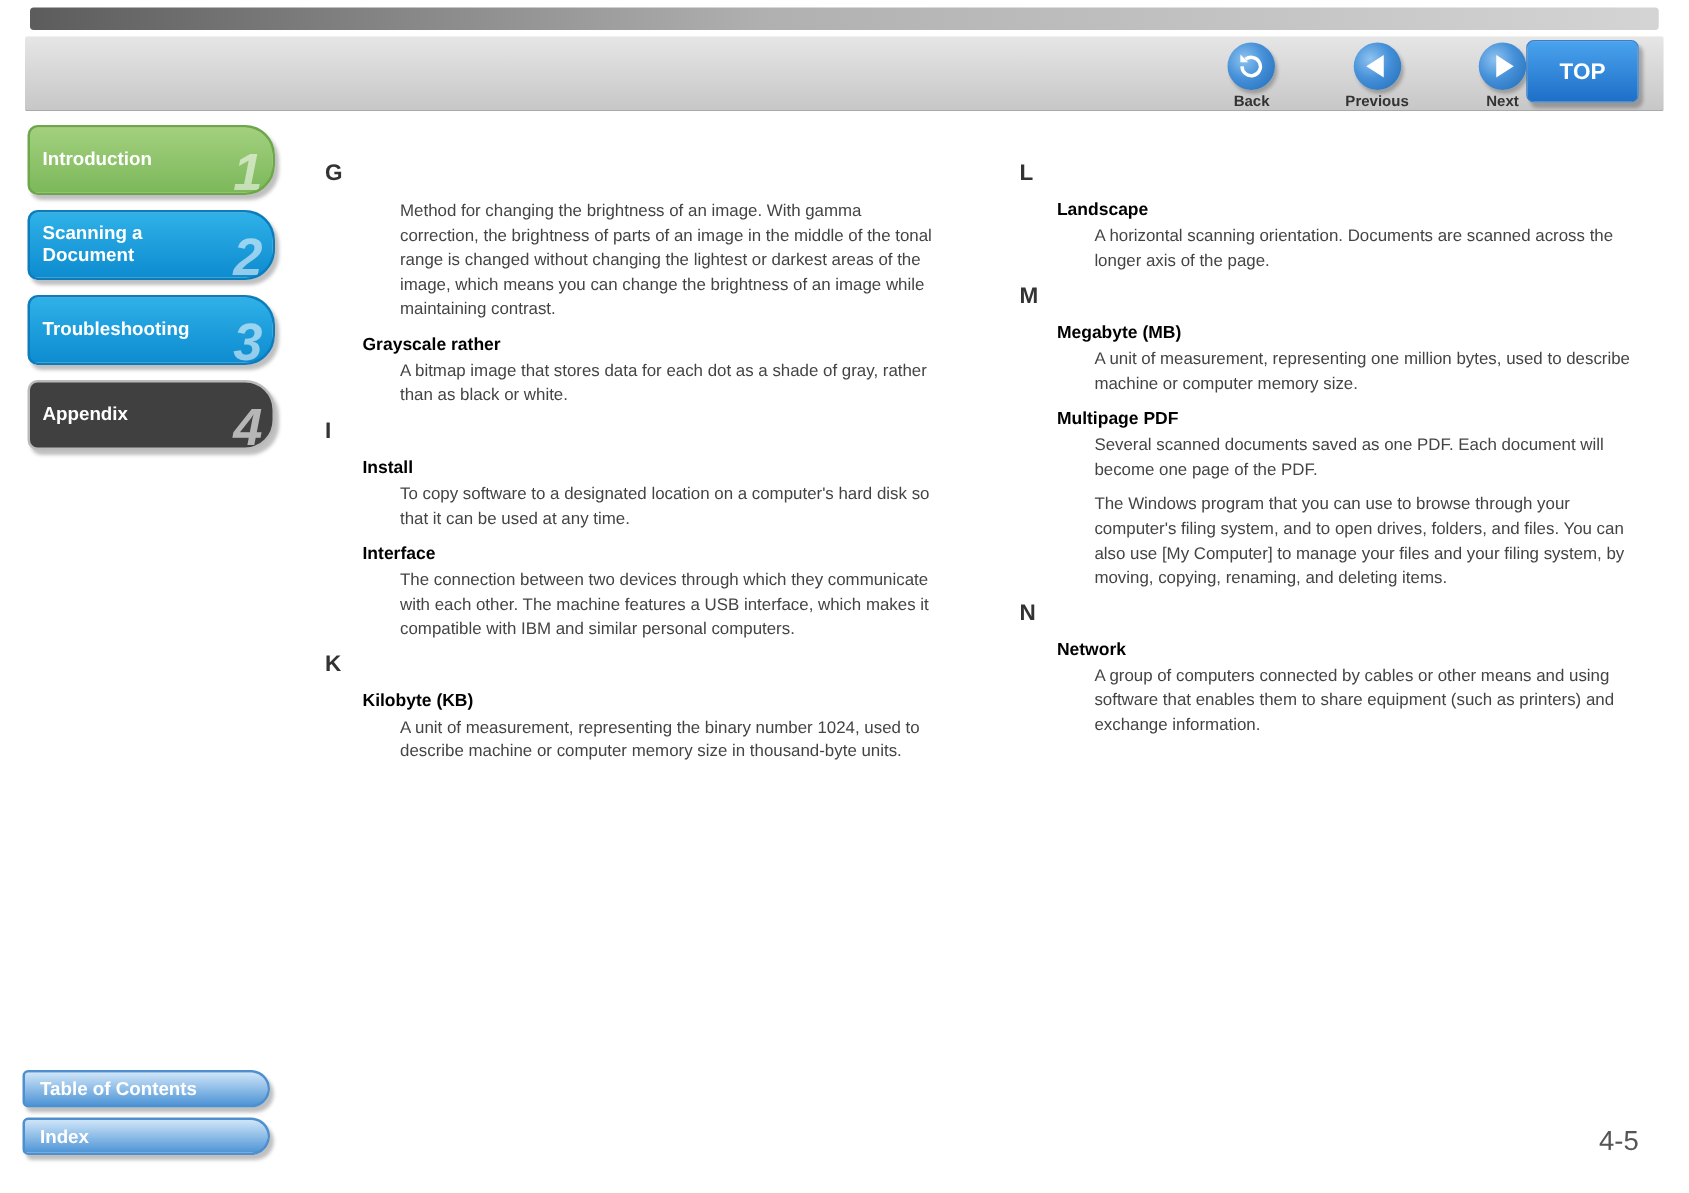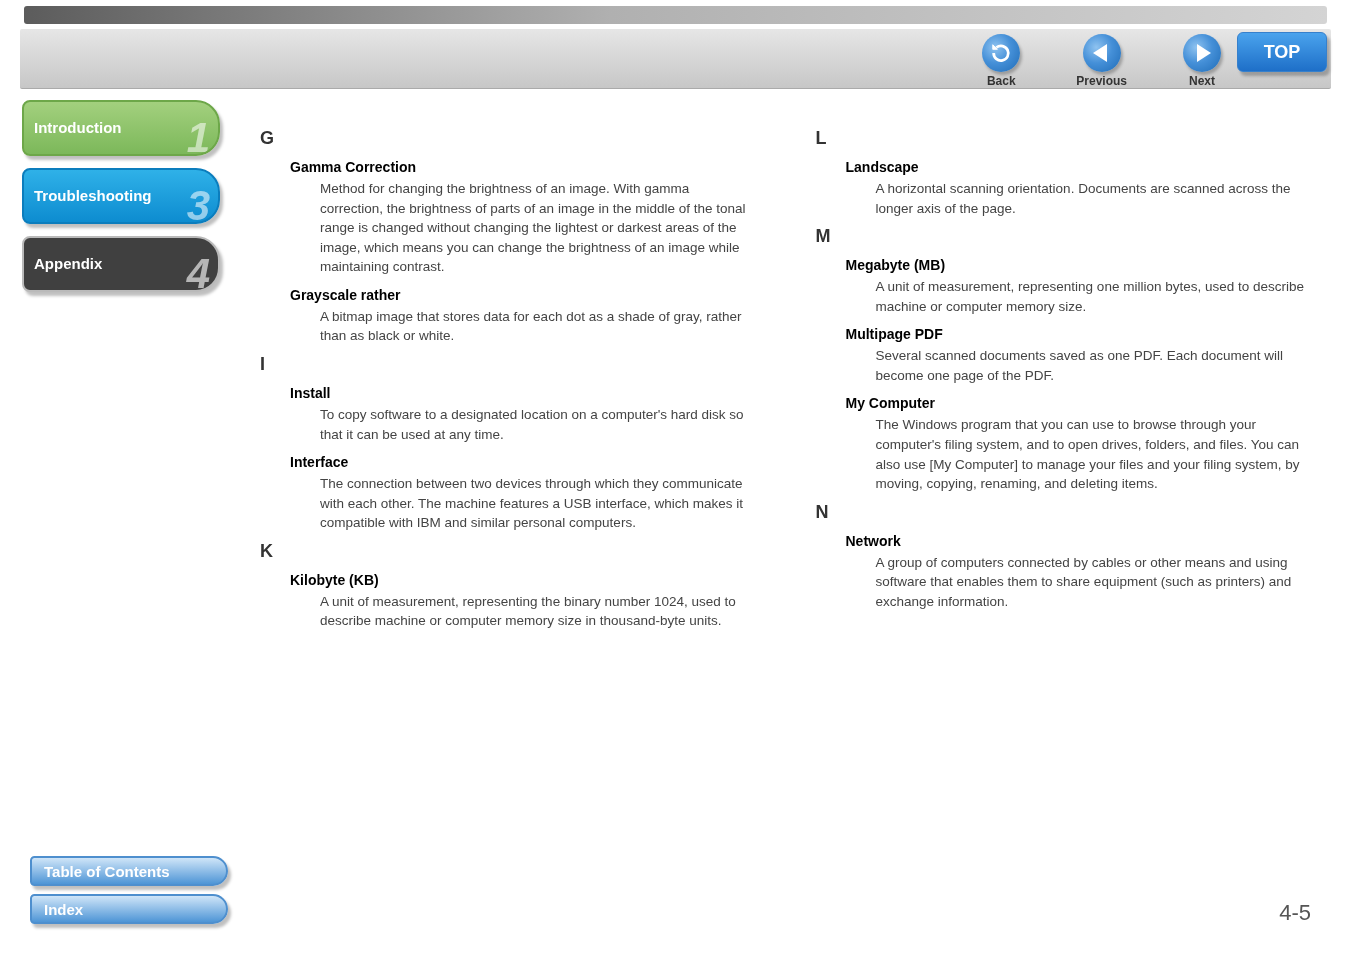--- a/index.html
+++ b/index.html
@@ -8,21 +8,21 @@
   
   .header-region { position: absolute; top: 0; left: 0; right: 0; height: 90px; }
   .header-bar { position: absolute; top: 6px; left: 24px; right: 24px; height: 18px;
     background: linear-gradient(to right, #5c5c5c 0%, #b0b0b0 45%, #d4d4d4 100%);
     border-radius: 3px; }
   .header-panel { position: absolute; top: 29px; left: 20px; right: 20px; height: 60px;
     background: linear-gradient(to bottom, #e6e6e6, #c7c7c7);
     border-radius: 2px; border-bottom: 1px solid #aaa; }
 
   
-  .top-btn { position: absolute; top: 32px; right: 24px; width: 90px; height: 40px;
+  .top-btn { position: absolute; top: 32px; right: 40px; width: 90px; height: 50px;
     background: linear-gradient(to bottom, #4aa3ed, #1e6fc8);
     border-radius: 6px; box-shadow: 3px 4px 3px rgba(0,0,0,.25);
     color: #fff; font-weight: bold; font-size: 18px; display: flex; align-items: center; justify-content: center;
     border: 1px solid #3680cc; cursor: pointer; }
 
   
   .nav-circles { position: absolute; top: 34px; right: 130px; display: flex; gap: 56px; }
   .nav-item { display: flex; flex-direction: column; align-items: center; cursor: pointer; }
   .circ { width: 38px; height: 38px; border-radius: 50%;
     background: radial-gradient(circle at 35% 35%, #8fc3f0 0%, #4590d8 45%, #1f6bb6 100%);
@@ -43,21 +43,21 @@
   .tab.troub { background: linear-gradient(to bottom,#2fb1e8,#0d8cd0); border-color:#0b7dbd; }
   .tab.app   { background: #404040; border-color:#bababa; color:#fff; }
   .tab-label { font-size:15px; font-weight:bold; line-height:1.2; }
   .tab.app .tab-label { color:#fff; }
   .tab.app .num { color:#c4c4c4; opacity:.9; }
 
   
   .tab2 { position:relative; height:30px; margin-top:8px; border:2px solid #4e8fce; border-radius:6px 20px 20px 6px;
     background: linear-gradient(to bottom,#cfe5f8,#4e95d6); box-shadow: 3px 4px 3px rgba(0,0,0,.25);
     display:flex;align-items:center;padding:0 12px;color:#fff;font-weight:bold;font-size:15px;cursor:pointer; }
-  .bottom-links { position:absolute; bottom:30px; left:30px; width:198px; }
+  .bottom-links { position:absolute; bottom:30px; left:18px; width:198px; }
 
   
   .content { position:absolute; top:120px; left:260px; right:40px; display:flex; gap:60px; }
   .col { flex:1 1 0; max-width:500px; }
   .letter { font-size:18px; font-weight:bold; color:#333; margin-top:8px; margin-bottom:10px; }
   .term { font-size:14px; font-weight:bold; color:#000; margin:10px 0 4px 30px; }
   .def  { font-size:13.5px; color:#444; margin:0 0 8px 60px; line-height:1.45; }
 
   
   .page-num { position:absolute; bottom:28px; right:40px; font-size:22px; color:#555; }
@@ -94,39 +94,43 @@
   </div>
 
   <div class="top-btn">TOP</div>
 </div>
 
 <div class="sidebar">
   <div class="tab intro">
     <div class="tab-label">Introduction</div>
     <div class="num">1</div>
   </div>
+  <div class="tab scan">
+    <div class="tab-label" style="white-space:pre-line">Scanning a
+Document</div>
+    <div class="num">2</div>
+  </div>
   <div class="tab troub">
     <div class="tab-label">Troubleshooting</div>
     <div class="num">3</div>
   </div>
   <div class="tab app">
     <div class="tab-label">Appendix</div>
     <div class="num">4</div>
   </div>
 </div>
 
 <div class="bottom-links">
   <div class="tab2">Table of Contents</div>
   <div class="tab2">Index</div>
 </div>
 
 <div class="content">
   <div class="col" id="col-left">
       <div class="letter">G</div>
-      <div class="term">Gamma Correction</div>
       <div class="def">Method for changing the brightness of an image. With gamma correction, the brightness of parts of an image in the middle of the tonal range is changed without changing the lightest or darkest areas of the image, which means you can change the brightness of an image while maintaining contrast.</div>
       <div class="term">Grayscale rather</div>
       <div class="def">A bitmap image that stores data for each dot as a shade of gray, rather than as black or white.</div>
       <div class="letter">I</div>
       <div class="term">Install</div>
       <div class="def">To copy software to a designated location on a computer's hard disk so that it can be used at any time.</div>
       <div class="term">Interface</div>
       <div class="def">The connection between two devices through which they communicate with each other. The machine features a USB interface, which makes it compatible with IBM and similar personal computers.</div>
       <div class="letter">K</div>
       <div class="term">Kilobyte (KB)</div>
@@ -134,21 +138,20 @@
     </div>
   <div class="col" id="col-right">
       <div class="letter">L</div>
       <div class="term">Landscape</div>
       <div class="def">A horizontal scanning orientation. Documents are scanned across the longer axis of the page.</div>
       <div class="letter">M</div>
       <div class="term">Megabyte (MB)</div>
       <div class="def">A unit of measurement, representing one million bytes, used to describe machine or computer memory size.</div>
       <div class="term">Multipage PDF</div>
       <div class="def">Several scanned documents saved as one PDF. Each document will become one page of the PDF.</div>
-      <div class="term">My Computer</div>
       <div class="def">The Windows program that you can use to browse through your computer's filing system, and to open drives, folders, and files. You can also use [My Computer] to manage your files and your filing system, by moving, copying, renaming, and deleting items.</div>
       <div class="letter">N</div>
       <div class="term">Network</div>
       <div class="def">A group of computers connected by cables or other means and using software that enables them to share equipment (such as printers) and exchange information.</div>
     </div>
 </div>
 
 <div class="page-num">4-5</div>
 
 </body></html>

